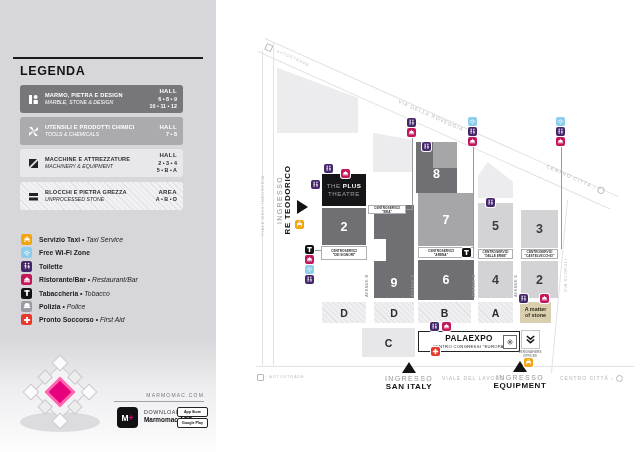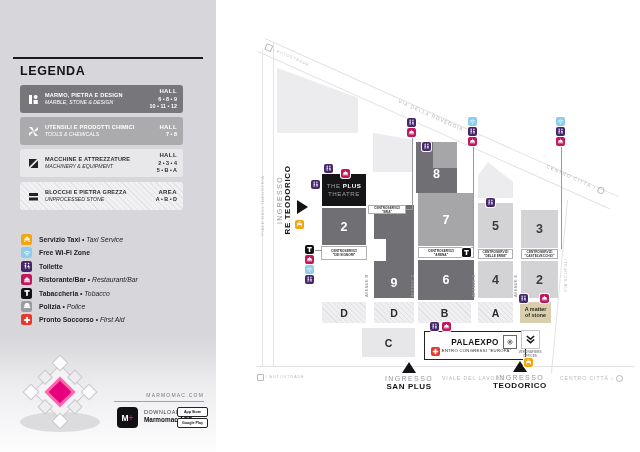--- a/index.html
+++ b/index.html
@@ -69,22 +69,22 @@
   .entr{text-align:center;}
   .entr .e1{font-size:7px;letter-spacing:1.4px;color:#96969b;}
   .entr .e2{font-size:8px;font-weight:800;letter-spacing:.6px;color:#131316;}
   .rot90{position:absolute;transform:rotate(-90deg);transform-origin:0 0;}
   .dlab{position:absolute;transform:rotate(24deg);transform-origin:0 0;white-space:nowrap;}
   .road-t{font-size:5px;letter-spacing:1px;color:#b8b8bc;white-space:nowrap;}
   .road-s{font-size:4px;letter-spacing:.8px;color:#c0c0c4;white-space:nowrap;}
   .avenue{font-size:3.8px;letter-spacing:.4px;color:#98989d;font-weight:700;white-space:nowrap;}
   .sqicon{display:inline-block;width:4.5px;height:4.5px;border:0.8px solid #b8b8bc;border-radius:1px;vertical-align:middle;margin-right:2px;}
   .circicon{display:inline-block;width:5px;height:5px;border:0.8px solid #b8b8bc;border-radius:50%;vertical-align:middle;margin-left:2px;}
-  .palaexpo{position:absolute;left:418px;top:331px;width:102px;height:29px;background:#fff;border:1.6px solid #232326;box-sizing:border-box;
-      display:flex;flex-direction:column;align-items:center;justify-content:center;line-height:1.2;margin-left:6px;}
+  .palaexpo{position:absolute;left:418px;top:331px;width:102px;height:21px;background:#fff;border:1.6px solid #232326;box-sizing:border-box;
+      display:flex;flex-direction:column;align-items:center;justify-content:center;line-height:1.2;}
   .palaexpo b{font-size:8.2px;font-weight:800;letter-spacing:.4px;color:#131316;}
   .palaexpo span{font-size:4.2px;letter-spacing:.3px;color:#2b2b2e;}
   .sunbox{position:absolute;left:503px;top:334.5px;width:12px;height:12px;border:0.8px solid #666;background:#fff;
       display:flex;align-items:center;justify-content:center;}
   .sunbox svg{width:8px;height:8px;}
   .mstone{position:absolute;left:520px;top:302px;width:31px;height:21px;background:#d9cfae;display:flex;flex-direction:column;
       align-items:center;justify-content:center;line-height:1.05;color:#2e2a1c;font-weight:800;font-size:5.4px;}
   .vfbox{position:absolute;left:521px;top:330px;width:17px;height:17px;background:#fff;border:0.6px solid #c6c6ca;
       display:flex;align-items:center;justify-content:center;}
   .vfbox svg{width:11px;height:11px;}
@@ -407,26 +407,26 @@
       </span>
 
     <div class="tri-right" style="left:297px;top:200px;"></div>
     <div class="rot90 entr" style="left:276px;top:243px;width:86px;">
       <div class="e1">INGRESSO</div>
       <div class="e2">RE TEODORICO</div>
     </div>
     <div class="tri-up" style="left:402px;top:362px;"></div>
     <div class="entr abs" style="left:379px;top:375px;width:60px;">
       <div class="e1">INGRESSO</div>
-      <div class="e2">SAN PLUS</div>
+      <div class="e2">SAN ITALY</div>
     </div>
     <div class="tri-up" style="left:513px;top:361px;"></div>
     <div class="entr abs" style="left:487px;top:374px;width:66px;">
       <div class="e1">INGRESSO</div>
-      <div class="e2">TEODORICO</div>
+      <div class="e2">EQUIPMENT</div>
     </div>
 
     <div class="dlab road-s" style="left:267px;top:43px;">
       <span class="sqicon"></span>‹ <span>AUTOSTRADE</span>
     </div>
     <div class="dlab road-t" style="left:400px;top:98px;">VIA DELLA ROVEGGIA</div>
     <div class="dlab road-t" style="left:548px;top:163px;">
       <span>CENTRO CITTÀ</span> ›<span class="circicon"></span>
     </div>
     <div class="rot90 road-s" style="left:260px;top:236px;width:62px;">VIALE DELL'INDUSTRIA</div>

